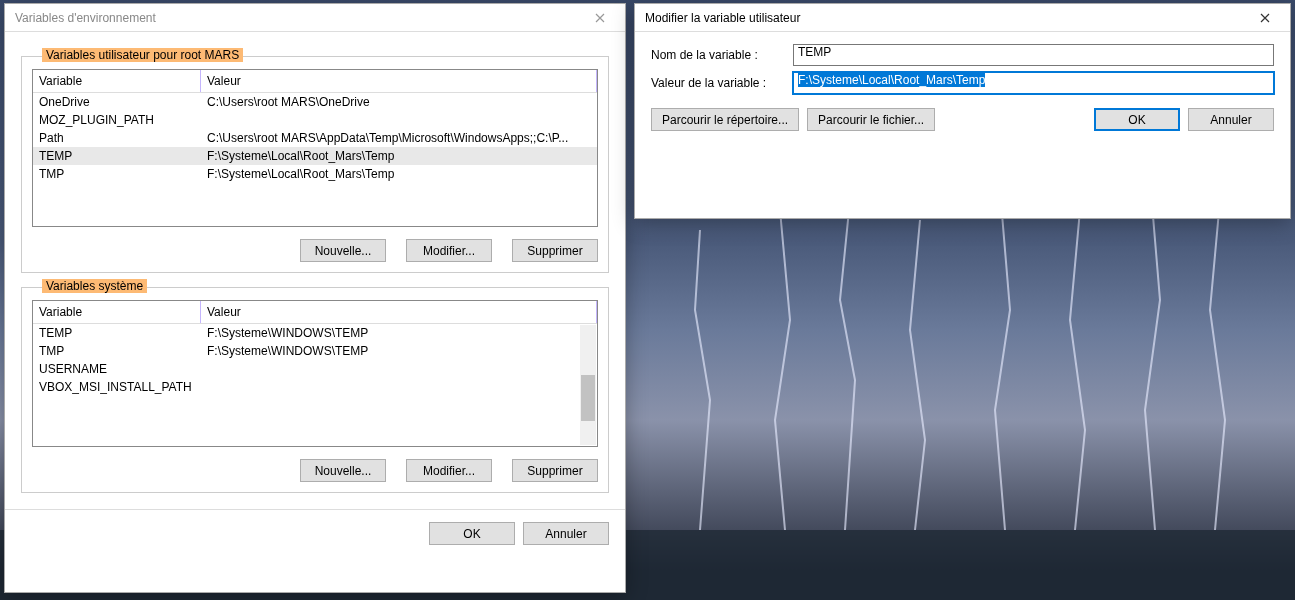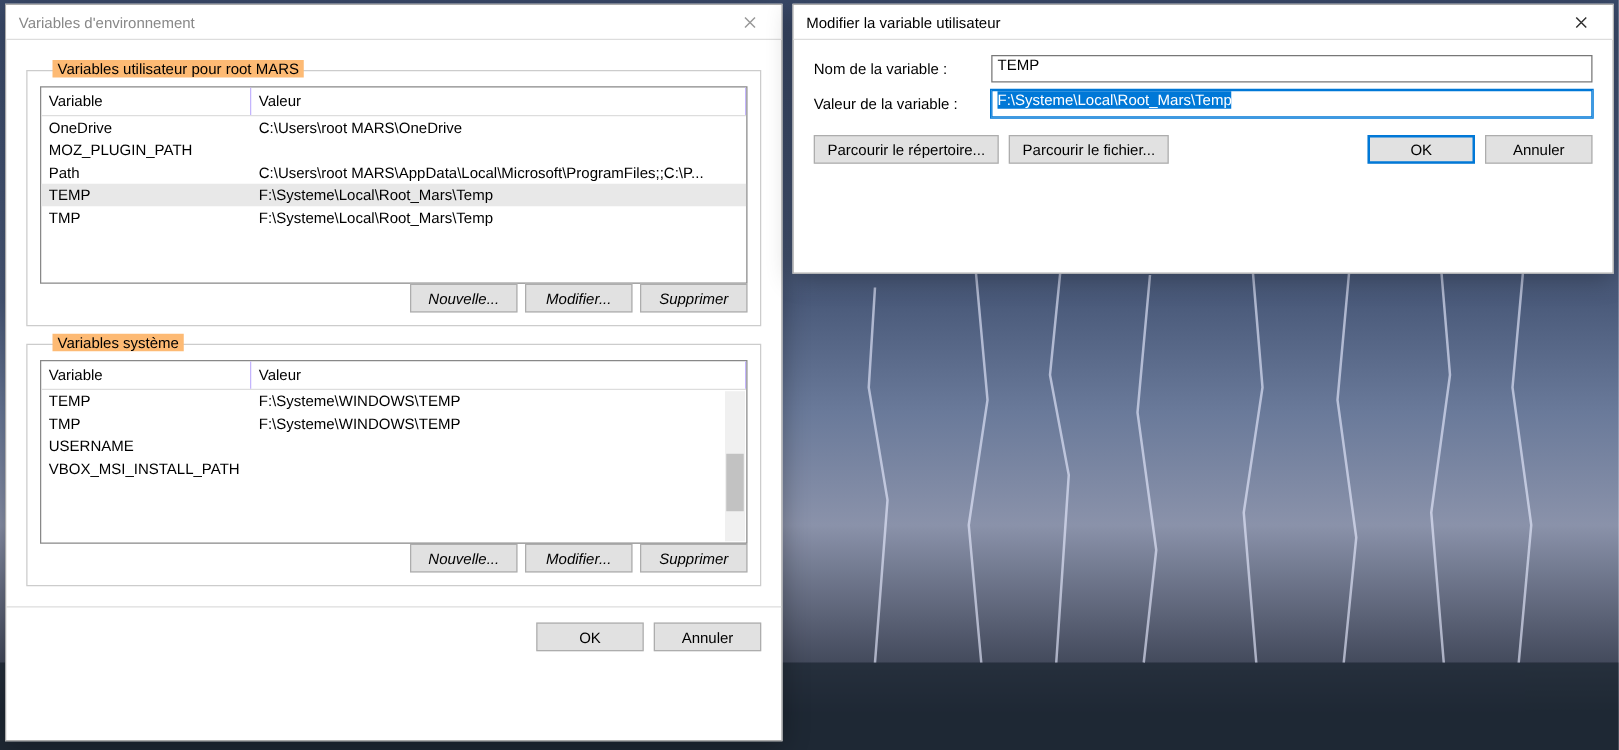--- a/index.html
+++ b/index.html
@@ -28,21 +28,21 @@
   .lv-header .col { padding: 4px 6px; border-right: 1px solid #c4b5fd; }
   .lv-row { display: flex; }
   .lv-row .col { padding: 2px 6px; white-space: nowrap; overflow: hidden; text-overflow: ellipsis; }
   .lv-row.selected { background: #e8e8e8; }
   .col-var { width: 168px; flex: 0 0 168px; }
   .col-val { flex: 1; }
 
   .scrollbar-track { position: absolute; right: 1px; top: 24px; bottom: 1px; width: 16px; background: #f0f0f0; }
   .scrollbar-thumb { position: absolute; left: 1px; right: 1px; top: 50px; height: 46px; background: #c2c2c2; }
 
-  .btn-row { display: flex; justify-content: flex-end; gap: 6px; margin-top: 0; font-style: italic; }
+  .btn-row { display: flex; justify-content: flex-end; gap: 20px; margin-top: 12px; }
   .btn { min-width: 86px; height: 23px; border: 1px solid #adadad; background: #e1e1e1; display: inline-flex; align-items: center; justify-content: center; padding: 0 10px; cursor: default; }
   .btn.primary { border: 2px solid #0078d7; }
 
   .dialog-bottom { border-top: 1px solid #ddd; padding: 12px 16px; display: flex; justify-content: flex-end; gap: 8px; }
 
   .form-row { display: flex; align-items: center; margin: 6px 0; }
   .form-label { width: 142px; flex: 0 0 142px; }
   .text-input { flex: 1; border: 1px solid #777; height: 22px; padding: 0 4px; }
   .text-input.focus { border: 1px solid #0078d7; outline: 1px solid #0078d7; }
   .text-input.focus .seltext { background: #0078d7; color: #fff; }
@@ -91,21 +91,21 @@
         <div class="lv-row">
           <div class="col col-var">OneDrive</div>
           <div class="col col-val">C:\Users\root MARS\OneDrive</div>
         </div>
         <div class="lv-row">
           <div class="col col-var">MOZ_PLUGIN_PATH</div>
           <div class="col col-val"></div>
         </div>
         <div class="lv-row">
           <div class="col col-var">Path</div>
-          <div class="col col-val">C:\Users\root MARS\AppData\Local\Microsoft\ProgramFiles;;C:\P...</div>
+          <div class="col col-val">C:\Users\root MARS\AppData\Temp\Microsoft\WindowsApps;;C:\P...</div>
         </div>
         <div class="lv-row selected">
           <div class="col col-var">TEMP</div>
           <div class="col col-val">F:\Systeme\Local\Root_Mars\Temp</div>
         </div>
         <div class="lv-row">
           <div class="col col-var">TMP</div>
           <div class="col col-val">F:\Systeme\Local\Root_Mars\Temp</div>
         </div>
       </div>

